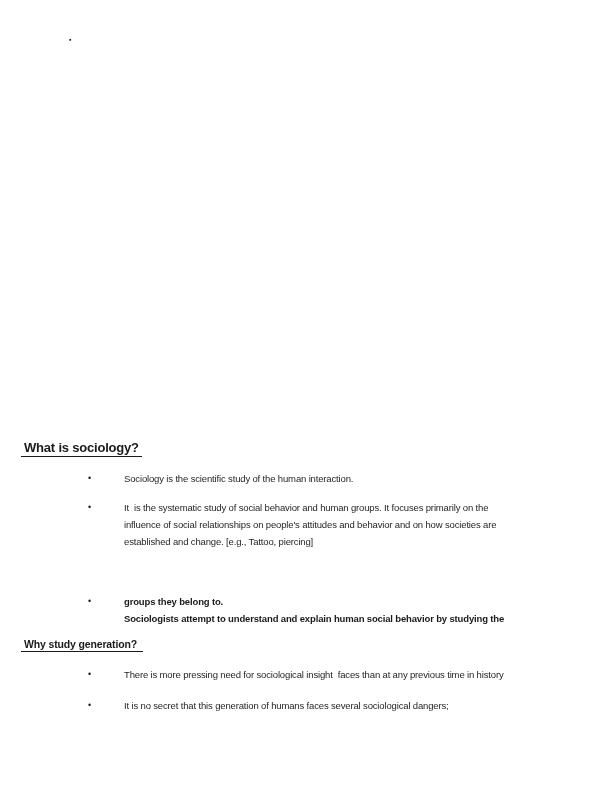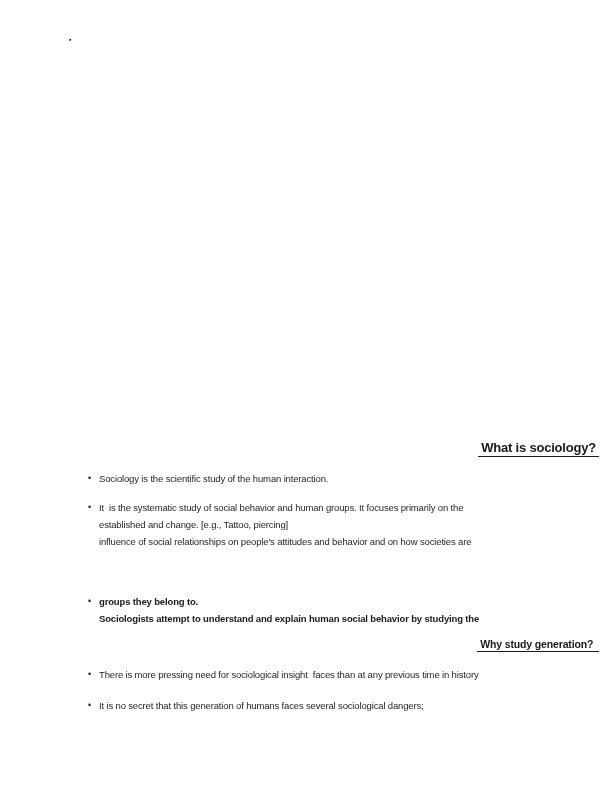--- a/index.html
+++ b/index.html
@@ -21,21 +21,22 @@
     left: 69px;
     top: 35px;
     font-size: 7px;
     color: #1a1a1a;
     line-height: 10px;
   }
   .heading-wrap {
     position: absolute;
     left: 0;
     right: 13px;
-    text-align: right;
+    text-align: left;
+    padding-left: 21px;
   }
   .heading-wrap.h-what { top: 438px; }
   .heading-wrap.h-why  { top: 634px; }
   .heading-text {
     display: inline-block;
     font-weight: bold;
     color: #1a1a1a;
     border-bottom: 1.5px solid #1a1a1a;
     padding: 0 3px 1px 3px;
     white-space: pre;
@@ -49,21 +50,21 @@
   }
   .bullet-marker {
     position: absolute;
     left: 0;
     top: 0;
     font-size: 9px;
     line-height: 17px;
     color: #1a1a1a;
   }
   .bullet-text {
-    margin-left: 11px;
+    margin-left: 36px;
     font-size: 9.5px;
     letter-spacing: -0.15px;
     line-height: 17px;
   }
   .bullet-item.bold .bullet-text {
     font-weight: bold;
     color: #1a1a1a;
   }
   .text-line {
     display: block;
@@ -102,22 +103,22 @@
     <span class="bullet-marker">•</span>
     <div class="bullet-text">
       <span class="text-line">Sociology is the scientific study of the human interaction.</span>
     </div>
   </div>
 
   <div class="bullet-item b2">
     <span class="bullet-marker">•</span>
     <div class="bullet-text">
       <span class="text-line">It  is the systematic study of social behavior and human groups. It focuses primarily on the</span>
+      <span class="text-line">influence of social relationships on people's attitudes and behavior and on how societies are</span>
       <span class="text-line">established and change. [e.g., Tattoo, piercing]</span>
-      <span class="text-line">influence of social relationships on people's attitudes and behavior and on how societies are</span>
     </div>
   </div>
 
 
   <div class="bullet-item bold b3">
     <span class="bullet-marker">•</span>
     <div class="bullet-text">
       <span class="text-line">groups they belong to.</span>
       <span class="text-line">Sociologists attempt to understand and explain human social behavior by studying the</span>
     </div>

